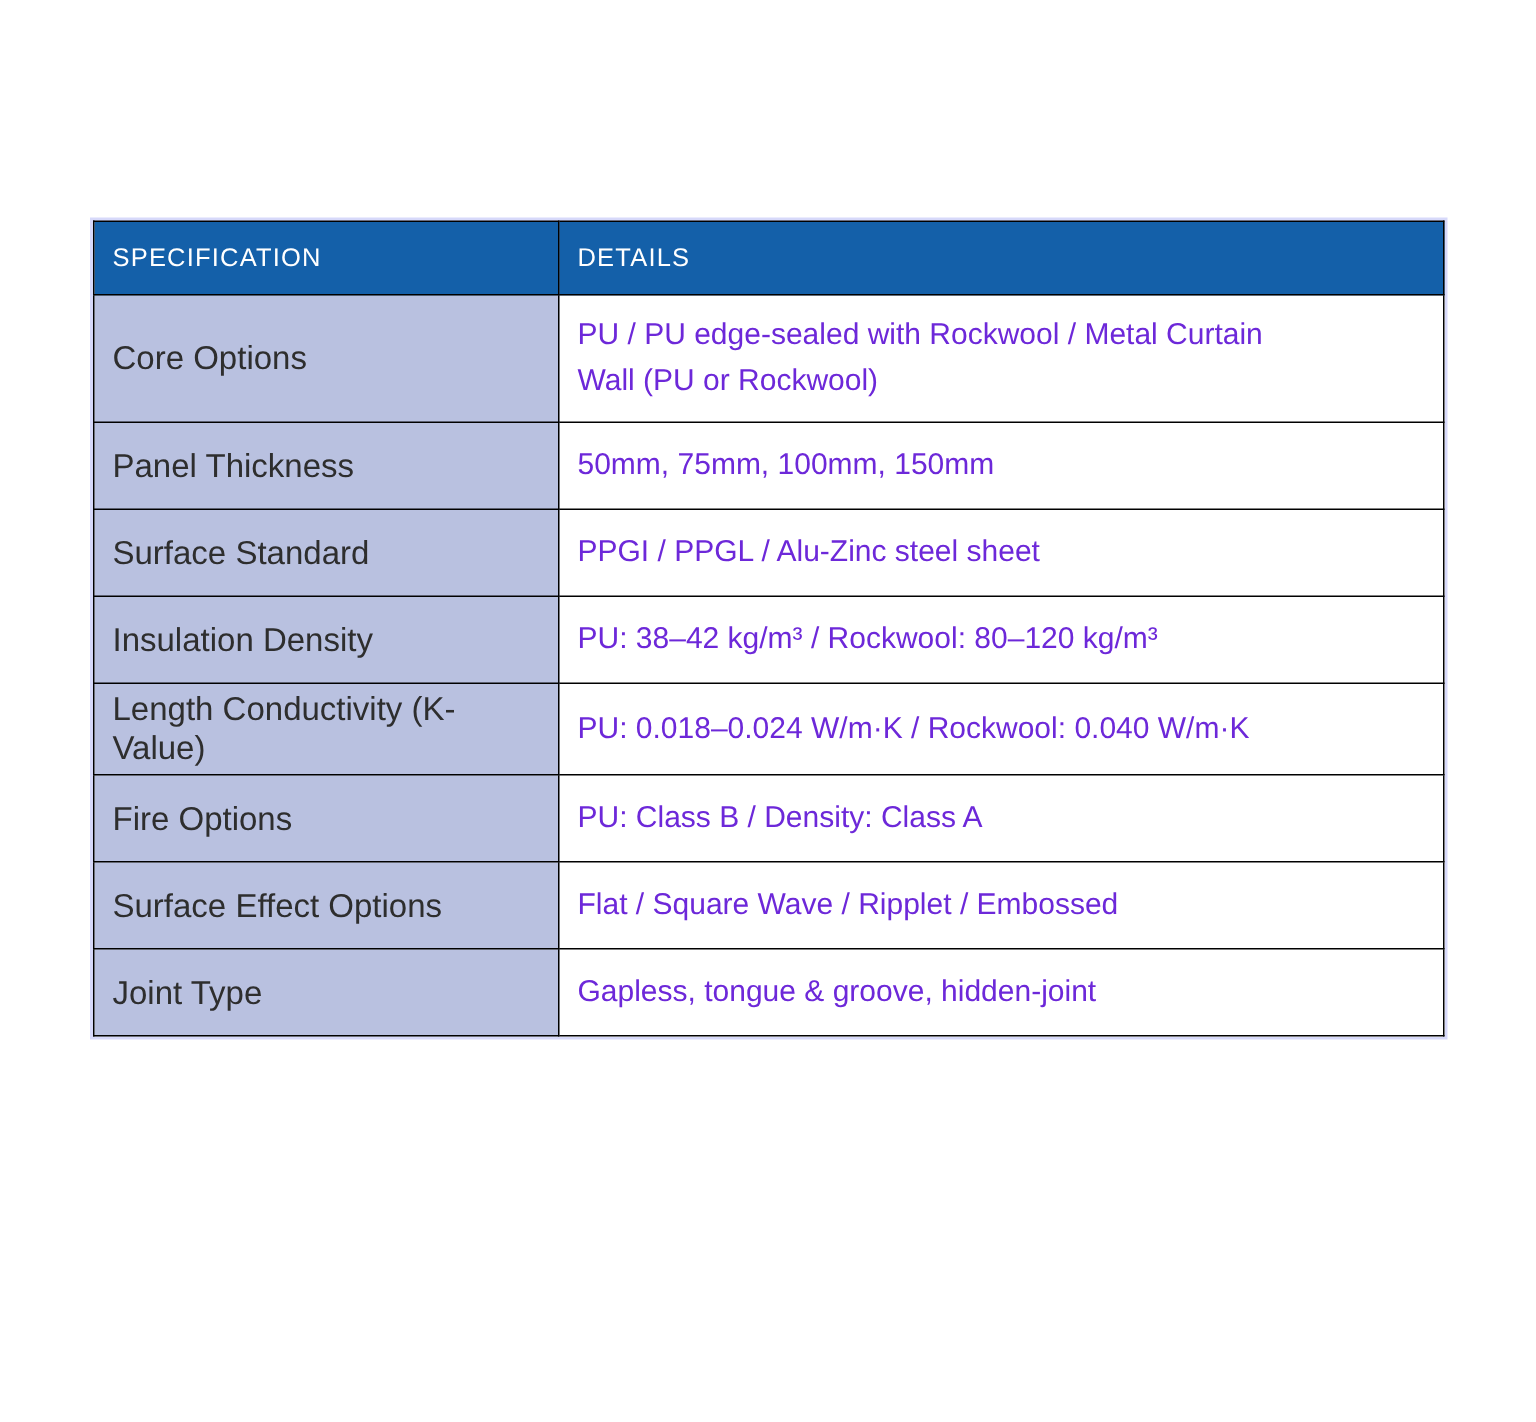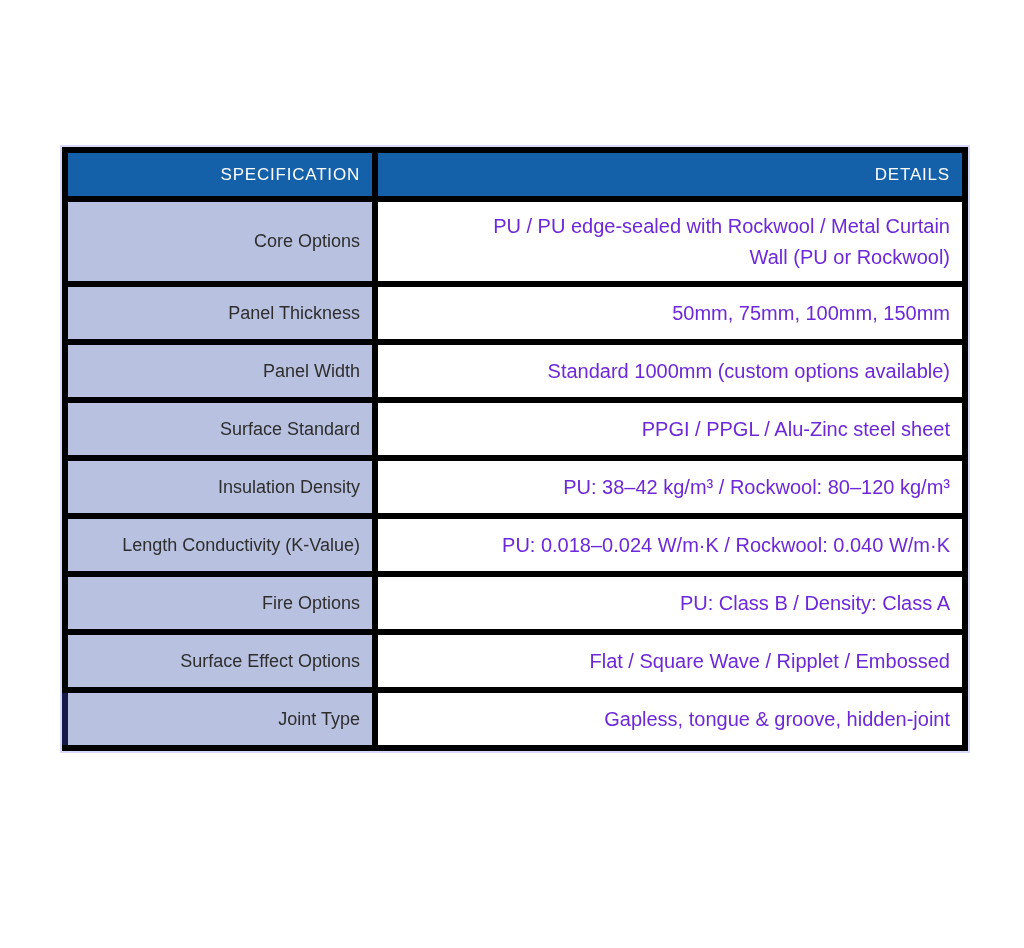--- a/index.html
+++ b/index.html
@@ -18,37 +18,37 @@
     position: absolute;
     left: 62px; top: 147px;
     width: 900px;
     border-collapse: collapse;
     table-layout: fixed;
     box-shadow: 0 0 0 2px rgba(140, 145, 240, 0.35);
   }
   col.c-spec    { width: 310px; }
   col.c-details { width: 590px; }
   th, td {
-    border: 6px solid #000000;
-    text-align: right;
+    border: 1px solid #000000;
+    text-align: left;
     vertical-align: middle;
     padding: 4px 12px;
   }
   th {
     background: #1460a9;
     color: #ffffff;
     height: 49px;
     font-size: 17px;
     font-weight: 400;
     letter-spacing: 0.8px;
   }
   td.spec-cell {
     background: #b9c1e0;
     color: #2e2e2e;
-    font-size: 18px;
+    font-size: 22px;
   }
   td.details-cell {
     background: #ffffff;
     color: #6d28d9;
     font-size: 20px;
   }
   tbody tr       { height: 58px; }
   tbody tr.tall  { height: 85px; }
   .cell-text {
     display: inline-block;
@@ -76,24 +76,20 @@
     <tbody>
       <tr class="tall">
         <td class="spec-cell">Core Options</td>
         <td class="details-cell"><span class="cell-text">PU / PU edge-sealed with Rockwool / Metal Curtain Wall (PU or Rockwool)</span></td>
       </tr>
       <tr>
         <td class="spec-cell">Panel Thickness</td>
         <td class="details-cell"><span class="cell-text">50mm, 75mm, 100mm, 150mm</span></td>
       </tr>
       <tr>
-        <td class="spec-cell">Panel Width</td>
-        <td class="details-cell"><span class="cell-text">Standard 1000mm (custom options available)</span></td>
-      </tr>
-      <tr>
         <td class="spec-cell">Surface Standard</td>
         <td class="details-cell"><span class="cell-text">PPGI / PPGL / Alu-Zinc steel sheet</span></td>
       </tr>
       <tr>
         <td class="spec-cell">Insulation Density</td>
         <td class="details-cell"><span class="cell-text">PU: 38–42 kg/m³ / Rockwool: 80–120 kg/m³</span></td>
       </tr>
       <tr>
         <td class="spec-cell">Length Conductivity (K-Value)</td>
         <td class="details-cell"><span class="cell-text">PU: 0.018–0.024 W/m·K / Rockwool: 0.040 W/m·K</span></td>

